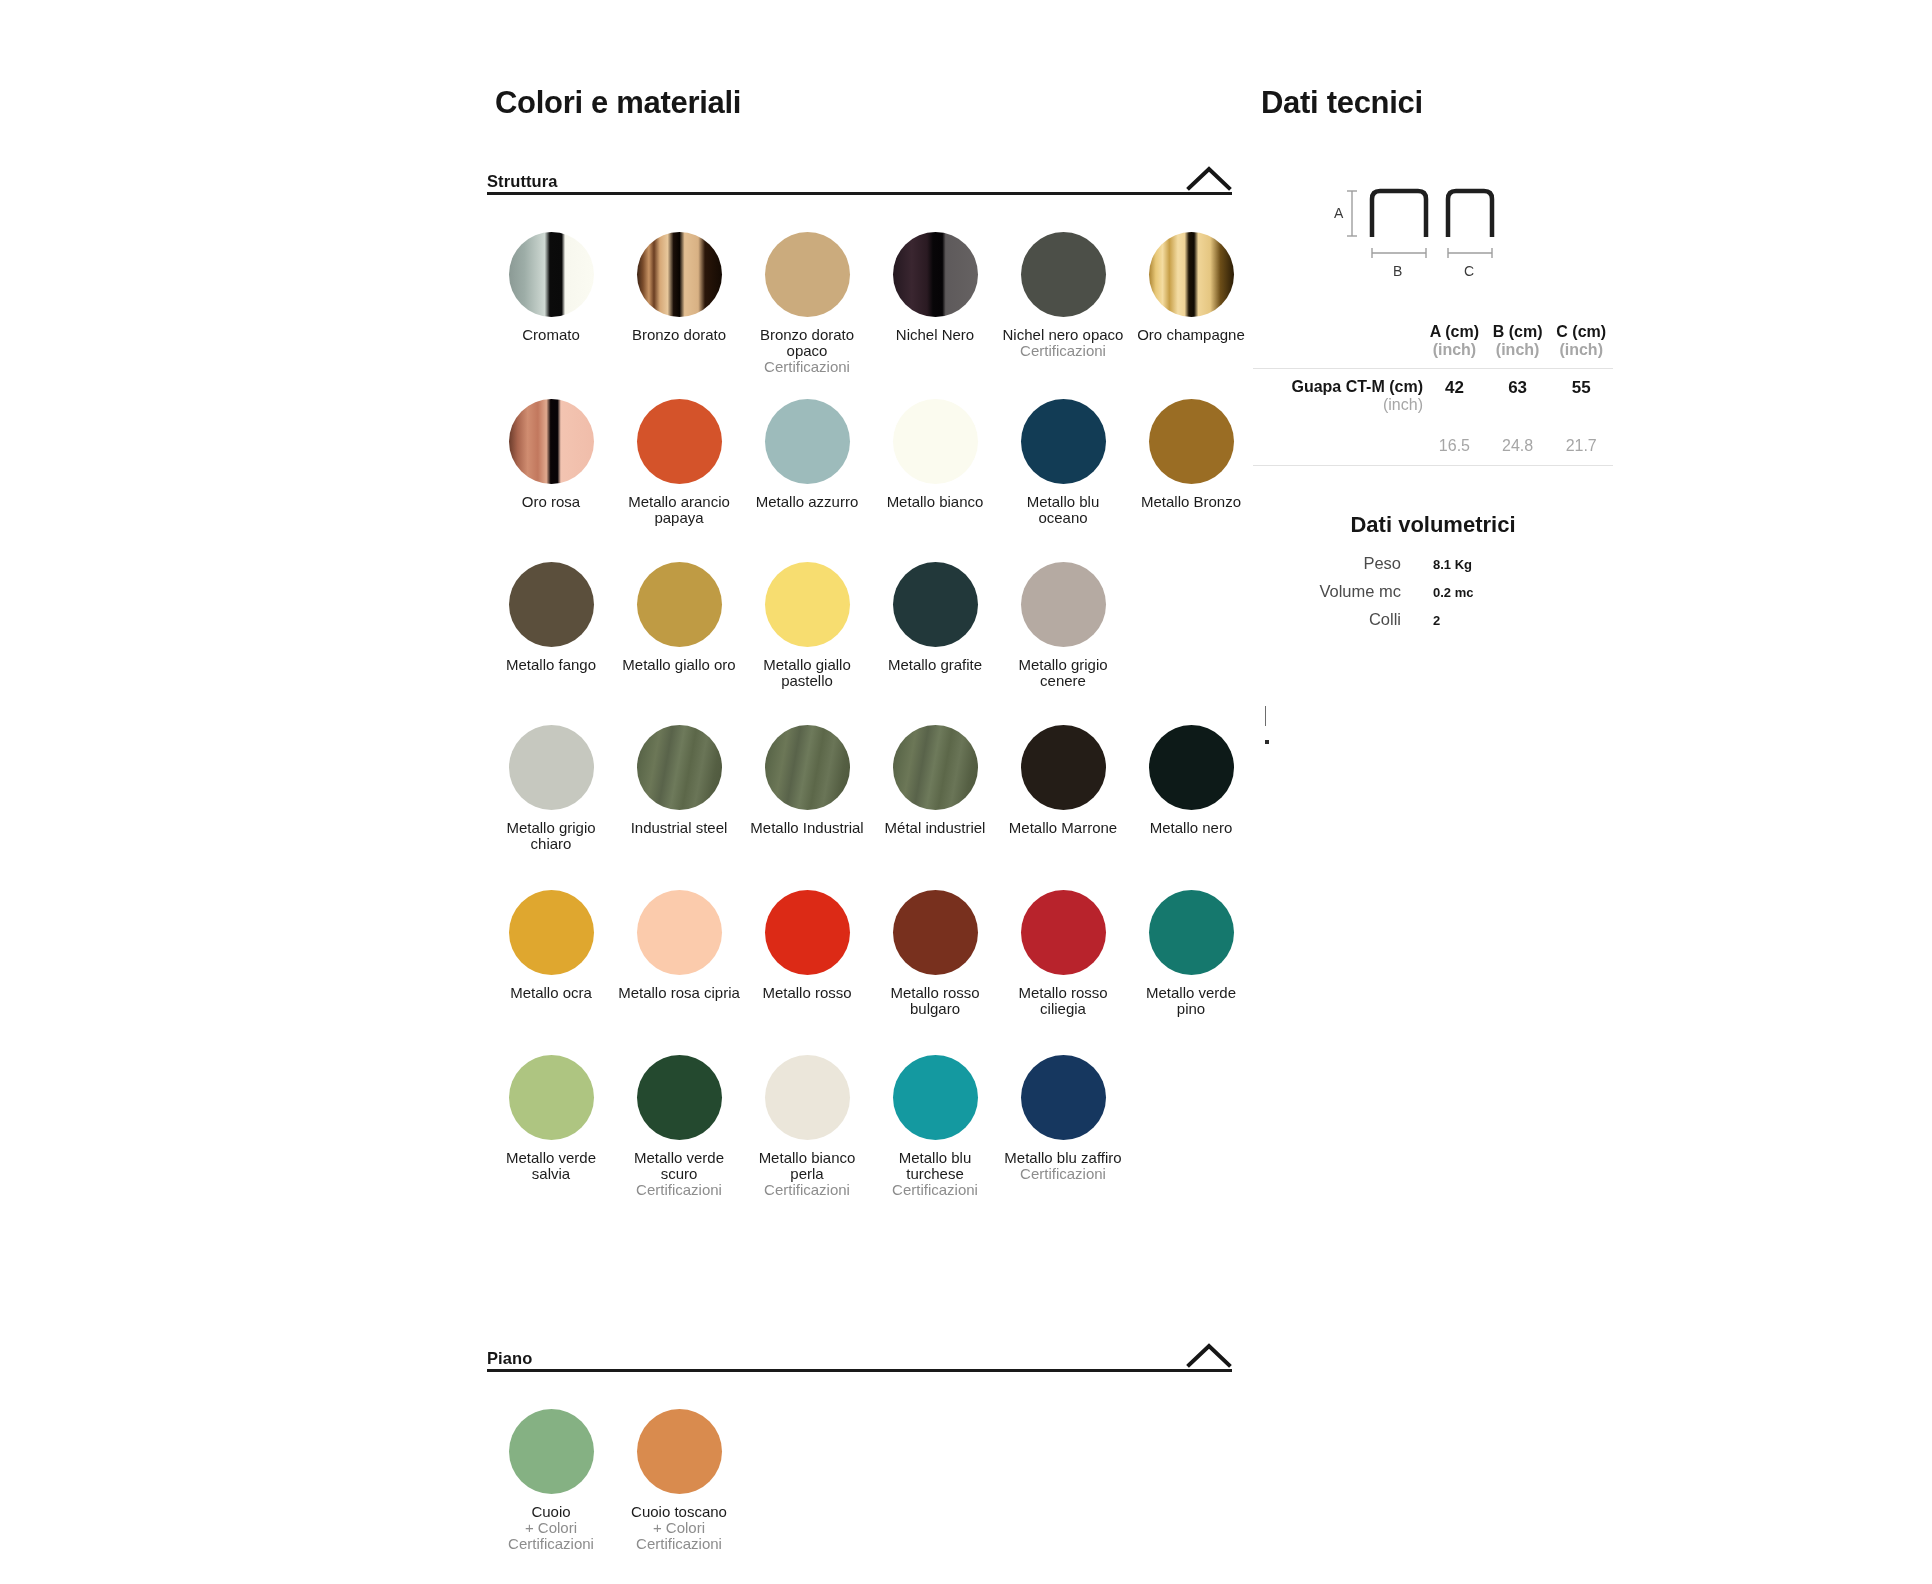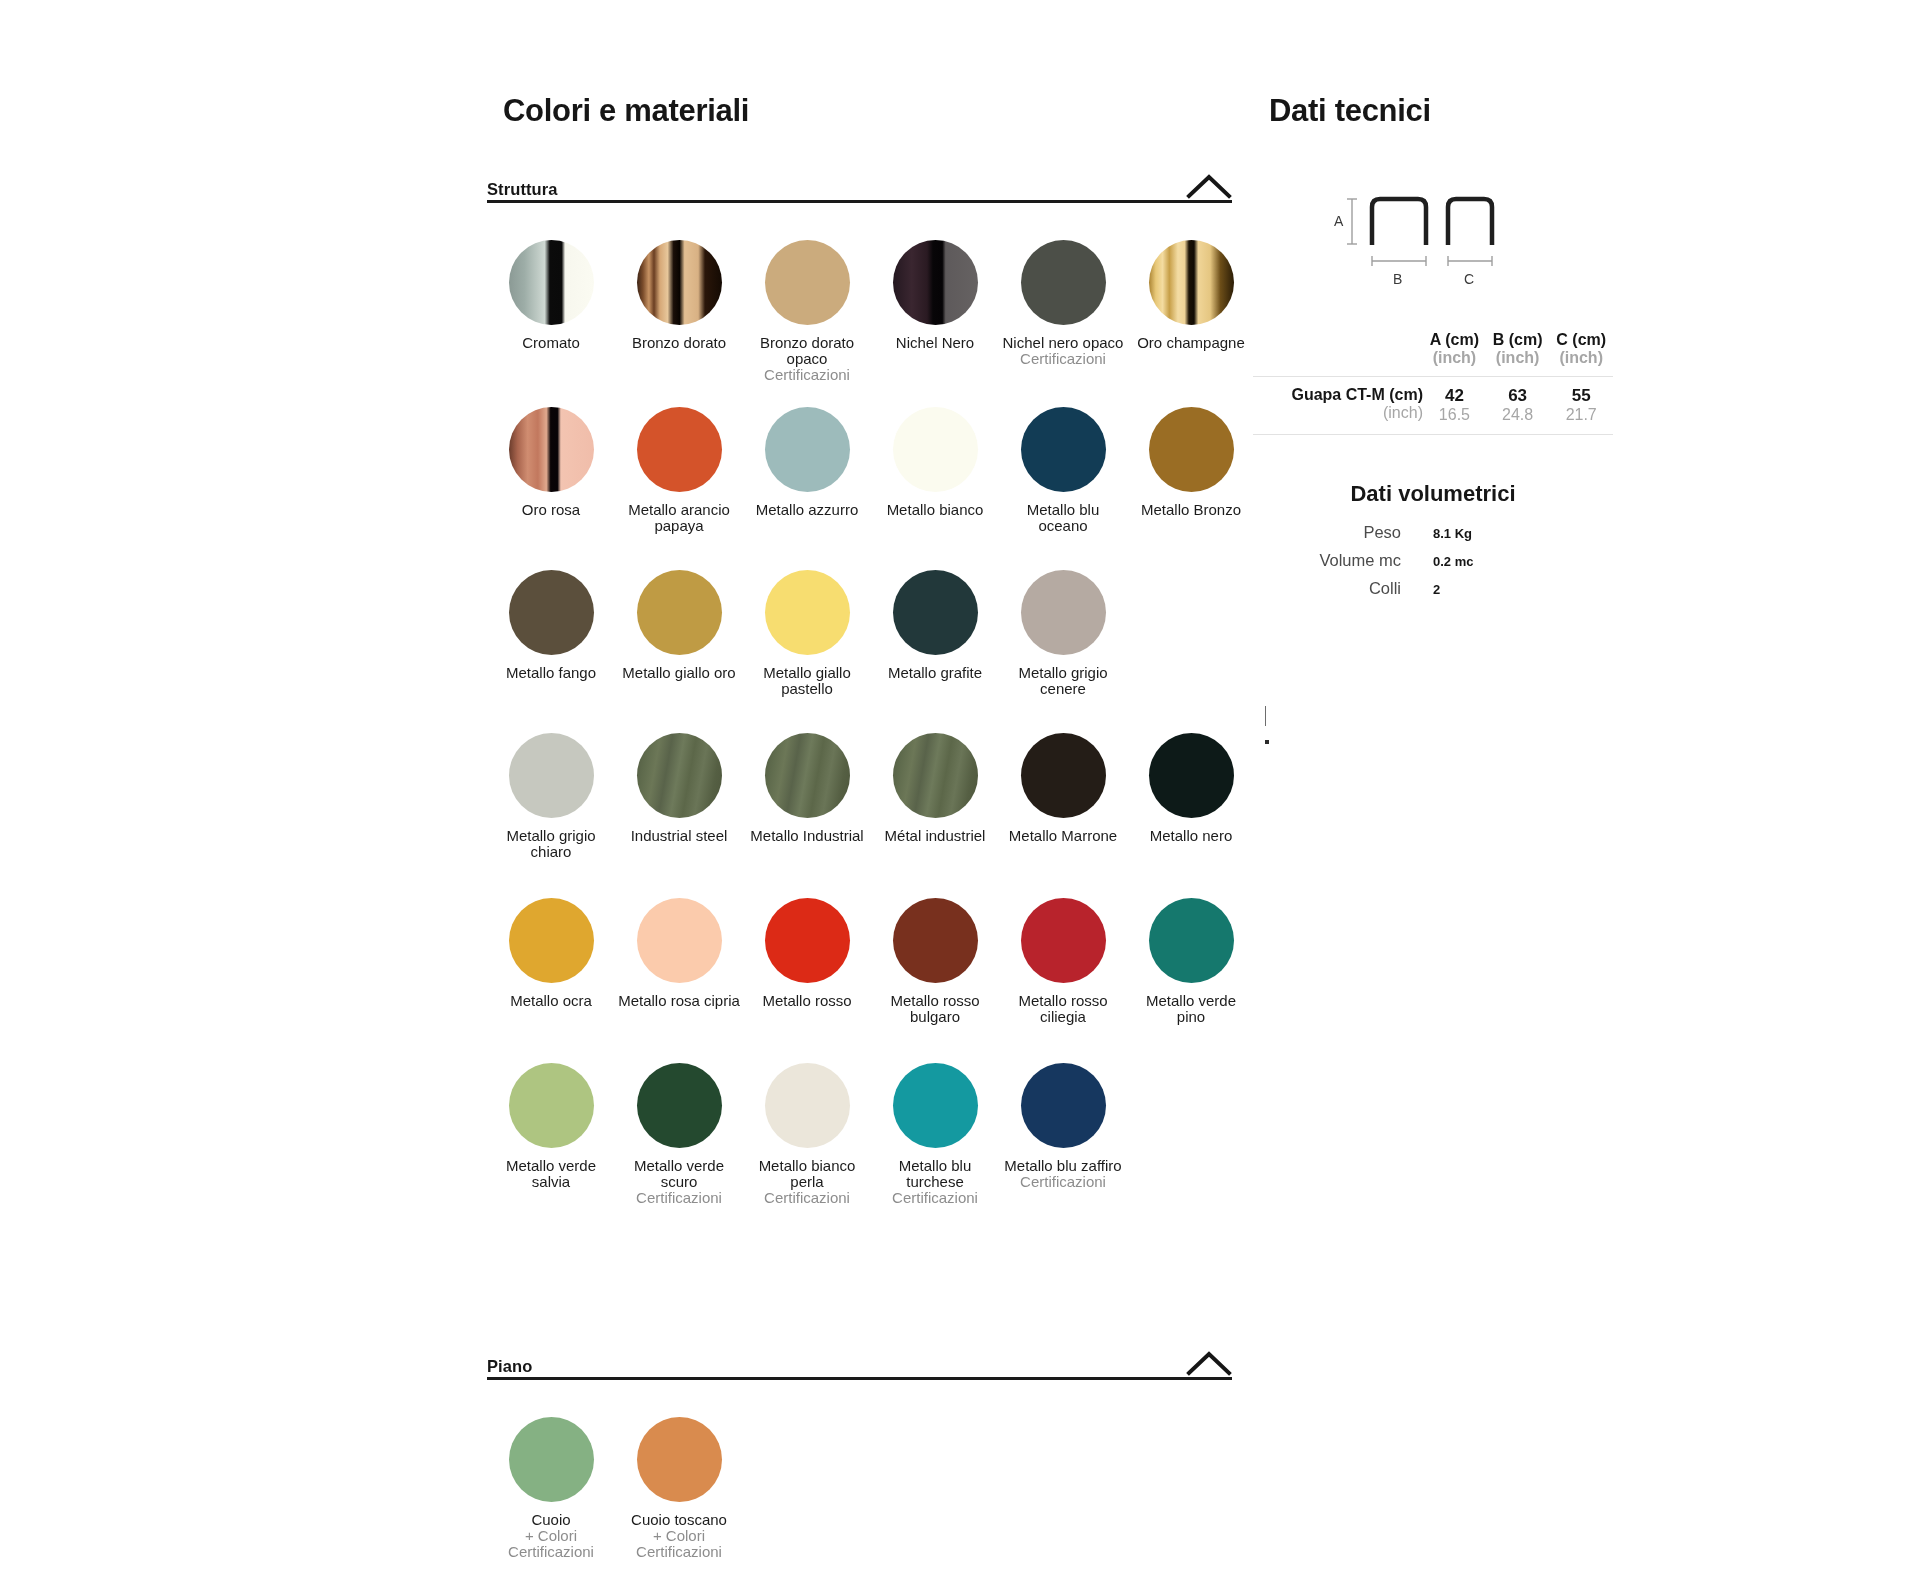--- a/index.html
+++ b/index.html
@@ -25,21 +25,21 @@
   
   .col-left  { position: absolute; left: 487px; top: 0;   width: 745px; }
   .col-right { position: absolute; left: 1253px; top: 0;  width: 360px; }
 
   
   .page-title {
     font-size: 31px;
     font-weight: bold;
     letter-spacing: -0.3px;
     color: #161616;
-    margin: 16px;
+    margin: 8px;
     padding-top: 78px;
     line-height: 1.1;
   }
 
   
   .acc {
     margin-top: 45px;
   }
   .acc-head {
     display: flex;
@@ -132,21 +132,21 @@
   }
   .dim-table .th-unit-in {
     font-size: 16px; color: #a6a6a6; white-space: nowrap;
   }
   .dim-table thead th { padding-bottom: 9px; }
   .dim-table tbody tr { border-top: 1px solid #e2e2e2; border-bottom: 1px solid #e2e2e2; }
   .dim-table tbody td { padding: 9px 0 10px; }
   .row-name-cm { font-size: 16px; font-weight: bold; color:#161616; white-space: nowrap; }
   .row-name-in { font-size: 16px; color:#a6a6a6; }
   .val-cm { font-size: 17px; font-weight: bold; color:#161616; }
-  .val-in { font-size: 16px; color:#a6a6a6; }
+  .val-in { font-size: 16px; color:#a6a6a6;margin-top:39px; }
   td.name-col { text-align: right; padding-right: 8px; width: 170px; }
 
   
   .vol-title {
     text-align: center;
     font-size: 22px;
     font-weight: bold;
     color: #161616;
     margin-top: 46px;
   }

